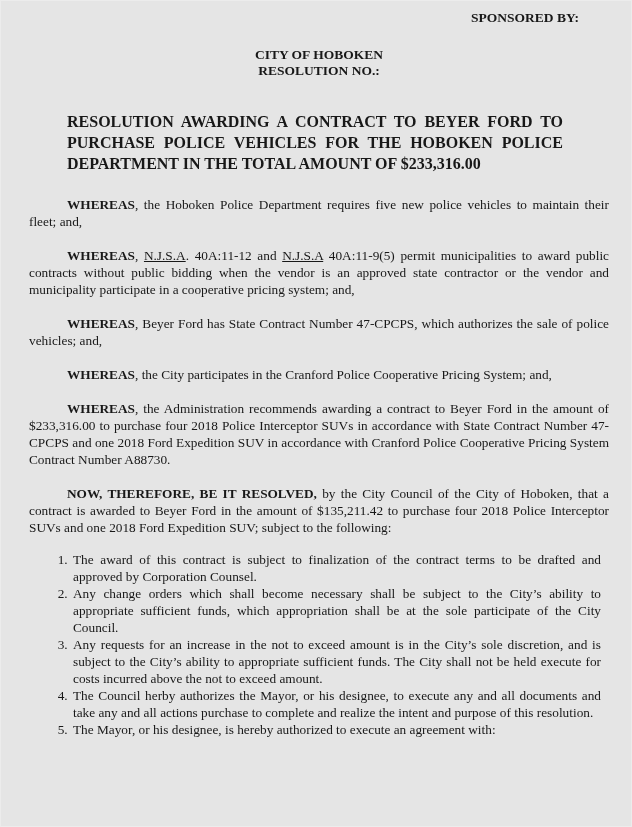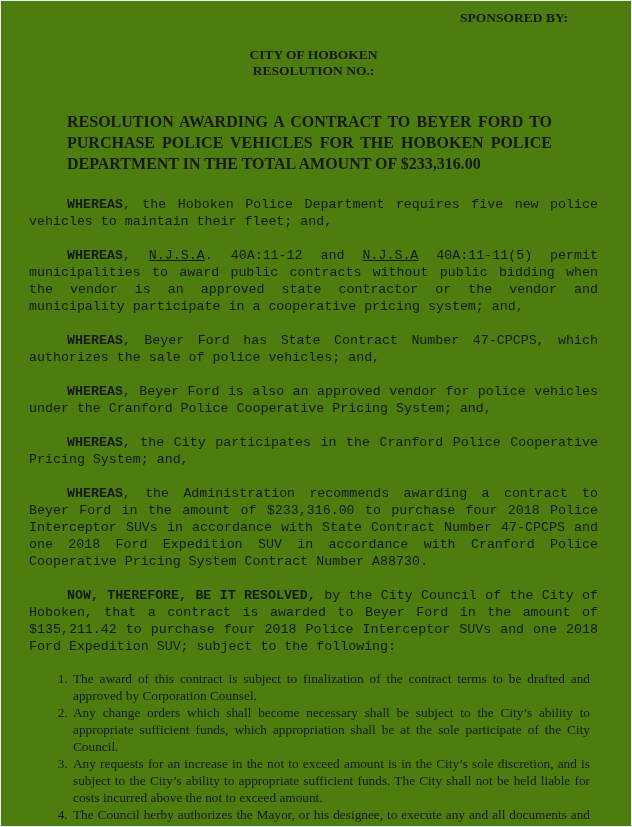--- a/index.html
+++ b/index.html
@@ -1,23 +1,23 @@
 <!DOCTYPE html>
 <html><head>
 <meta charset="utf-8">
 <style>
   html, body { margin: 0; padding: 0; background: #ffffff; }
   .page {
     position: relative;
     width: 632px;
     height: 827px;
     box-sizing: border-box;
-    background: #4d7c0f;
+    background: #e5e5e5;
     border: 1px solid #ececec;
-    padding: 8px 33px 0 28px;
+    padding: 8px 22px 0 28px;
     font-family: "Liberation Serif", serif;
     font-size: 13.3px;
     line-height: 17px;
     color: #181818;
     overflow: hidden;
   }
   .sponsor-block {
     text-align: right;
     padding-right: 30px;
     font-weight: bold;
@@ -35,21 +35,20 @@
     font-weight: bold;
     text-align: justify;
     font-size: 16px;
     line-height: 21px;
     margin: 32px 46px 0 38px;
   }
   .body-p {
     text-align: justify;
     text-indent: 38px;
     margin: 17px 0 0 0;
-    font-family: Liberation Mono, monospace;
   }
   .body-p.first { margin-top: 22px; }
   .u { text-decoration: underline; }
   ol.clauses {
     margin: 15px 8px 0 0;
     padding-left: 42px;
   }
   ol.clauses li {
     text-align: justify;
     padding-left: 2px;
@@ -66,33 +65,32 @@
 
   <div class="center-head">
     <div>CITY OF HOBOKEN</div>
     <div>RESOLUTION NO.:</div>
   </div>
 
   <p class="res-title">RESOLUTION AWARDING A CONTRACT TO BEYER FORD TO PURCHASE POLICE VEHICLES FOR THE HOBOKEN POLICE DEPARTMENT IN THE TOTAL AMOUNT OF $233,316.00</p>
 
   <p class="body-p first"><b>WHEREAS</b><span>, the Hoboken Police Department requires five new police vehicles to maintain their fleet; and,</span></p>
 
-  <p class="body-p"><b>WHEREAS</b><span>, </span><span class="u">N.J.S.A</span><span>. 40A:11-12 and </span><span class="u">N.J.S.A</span><span> 40A:11-11(5) permit municipalities to award public contracts without public bidding when the vendor is an approved state contractor or the vendor and municipality participate in a cooperative pricing system; and,</span></p>
+  <p class="body-p"><b>WHEREAS</b><span>, </span><span class="u">N.J.S.A</span><span>. 40A:11-12 and </span><span class="u">N.J.S.A</span><span> 40A:11-9(5) permit municipalities to award public contracts without public bidding when the vendor is an approved state contractor or the vendor and municipality participate in a cooperative pricing system; and,</span></p>
 
   <p class="body-p"><b>WHEREAS</b><span>, Beyer Ford has State Contract Number 47-CPCPS, which authorizes the sale of police vehicles; and,</span></p>
 
-  <p class="body-p"><b>WHEREAS</b><span>, Beyer Ford is also an approved vendor for police vehicles under the Cranford Police Cooperative Pricing System; and,</span></p>
 
   <p class="body-p"><b>WHEREAS</b><span>, the City participates in the Cranford Police Cooperative Pricing System; and,</span></p>
 
   <p class="body-p"><b>WHEREAS</b><span>, the Administration recommends awarding a contract to Beyer Ford in the amount of $233,316.00 to purchase four 2018 Police Interceptor SUVs in accordance with State Contract Number 47-CPCPS and one 2018 Ford Expedition SUV in accordance with Cranford Police Cooperative Pricing System Contract Number A88730.</span></p>
 
   <p class="body-p"><b>NOW, THEREFORE, BE IT RESOLVED,</b><span> by the City Council of the City of Hoboken, that a contract is awarded to Beyer Ford in the amount of $135,211.42 to purchase four 2018 Police Interceptor SUVs and one 2018 Ford Expedition SUV; subject to the following:</span></p>
 
   <ol class="clauses">
     <li>The award of this contract is subject to finalization of the contract terms to be drafted and approved by Corporation Counsel.</li>
     <li>Any change orders which shall become necessary shall be subject to the City’s ability to appropriate sufficient funds, which appropriation shall be at the sole participate of the City Council.</li>
-    <li>Any requests for an increase in the not to exceed amount is in the City’s sole discretion, and is subject to the City’s ability to appropriate sufficient funds.  The City shall not be held liable for costs incurred above the not to exceed amount.</li>
+    <li>Any requests for an increase in the not to exceed amount is in the City’s sole discretion, and is subject to the City’s ability to appropriate sufficient funds.  The City shall not be held execute for costs incurred above the not to exceed amount.</li>
     <li>The Council herby authorizes the Mayor, or his designee, to execute any and all documents and take any and all actions purchase to complete and realize the intent and purpose of this resolution.</li>
     <li>The Mayor, or his designee, is hereby authorized to execute an agreement with:</li>
   </ol>
 
 </div>
 
 </body></html>

